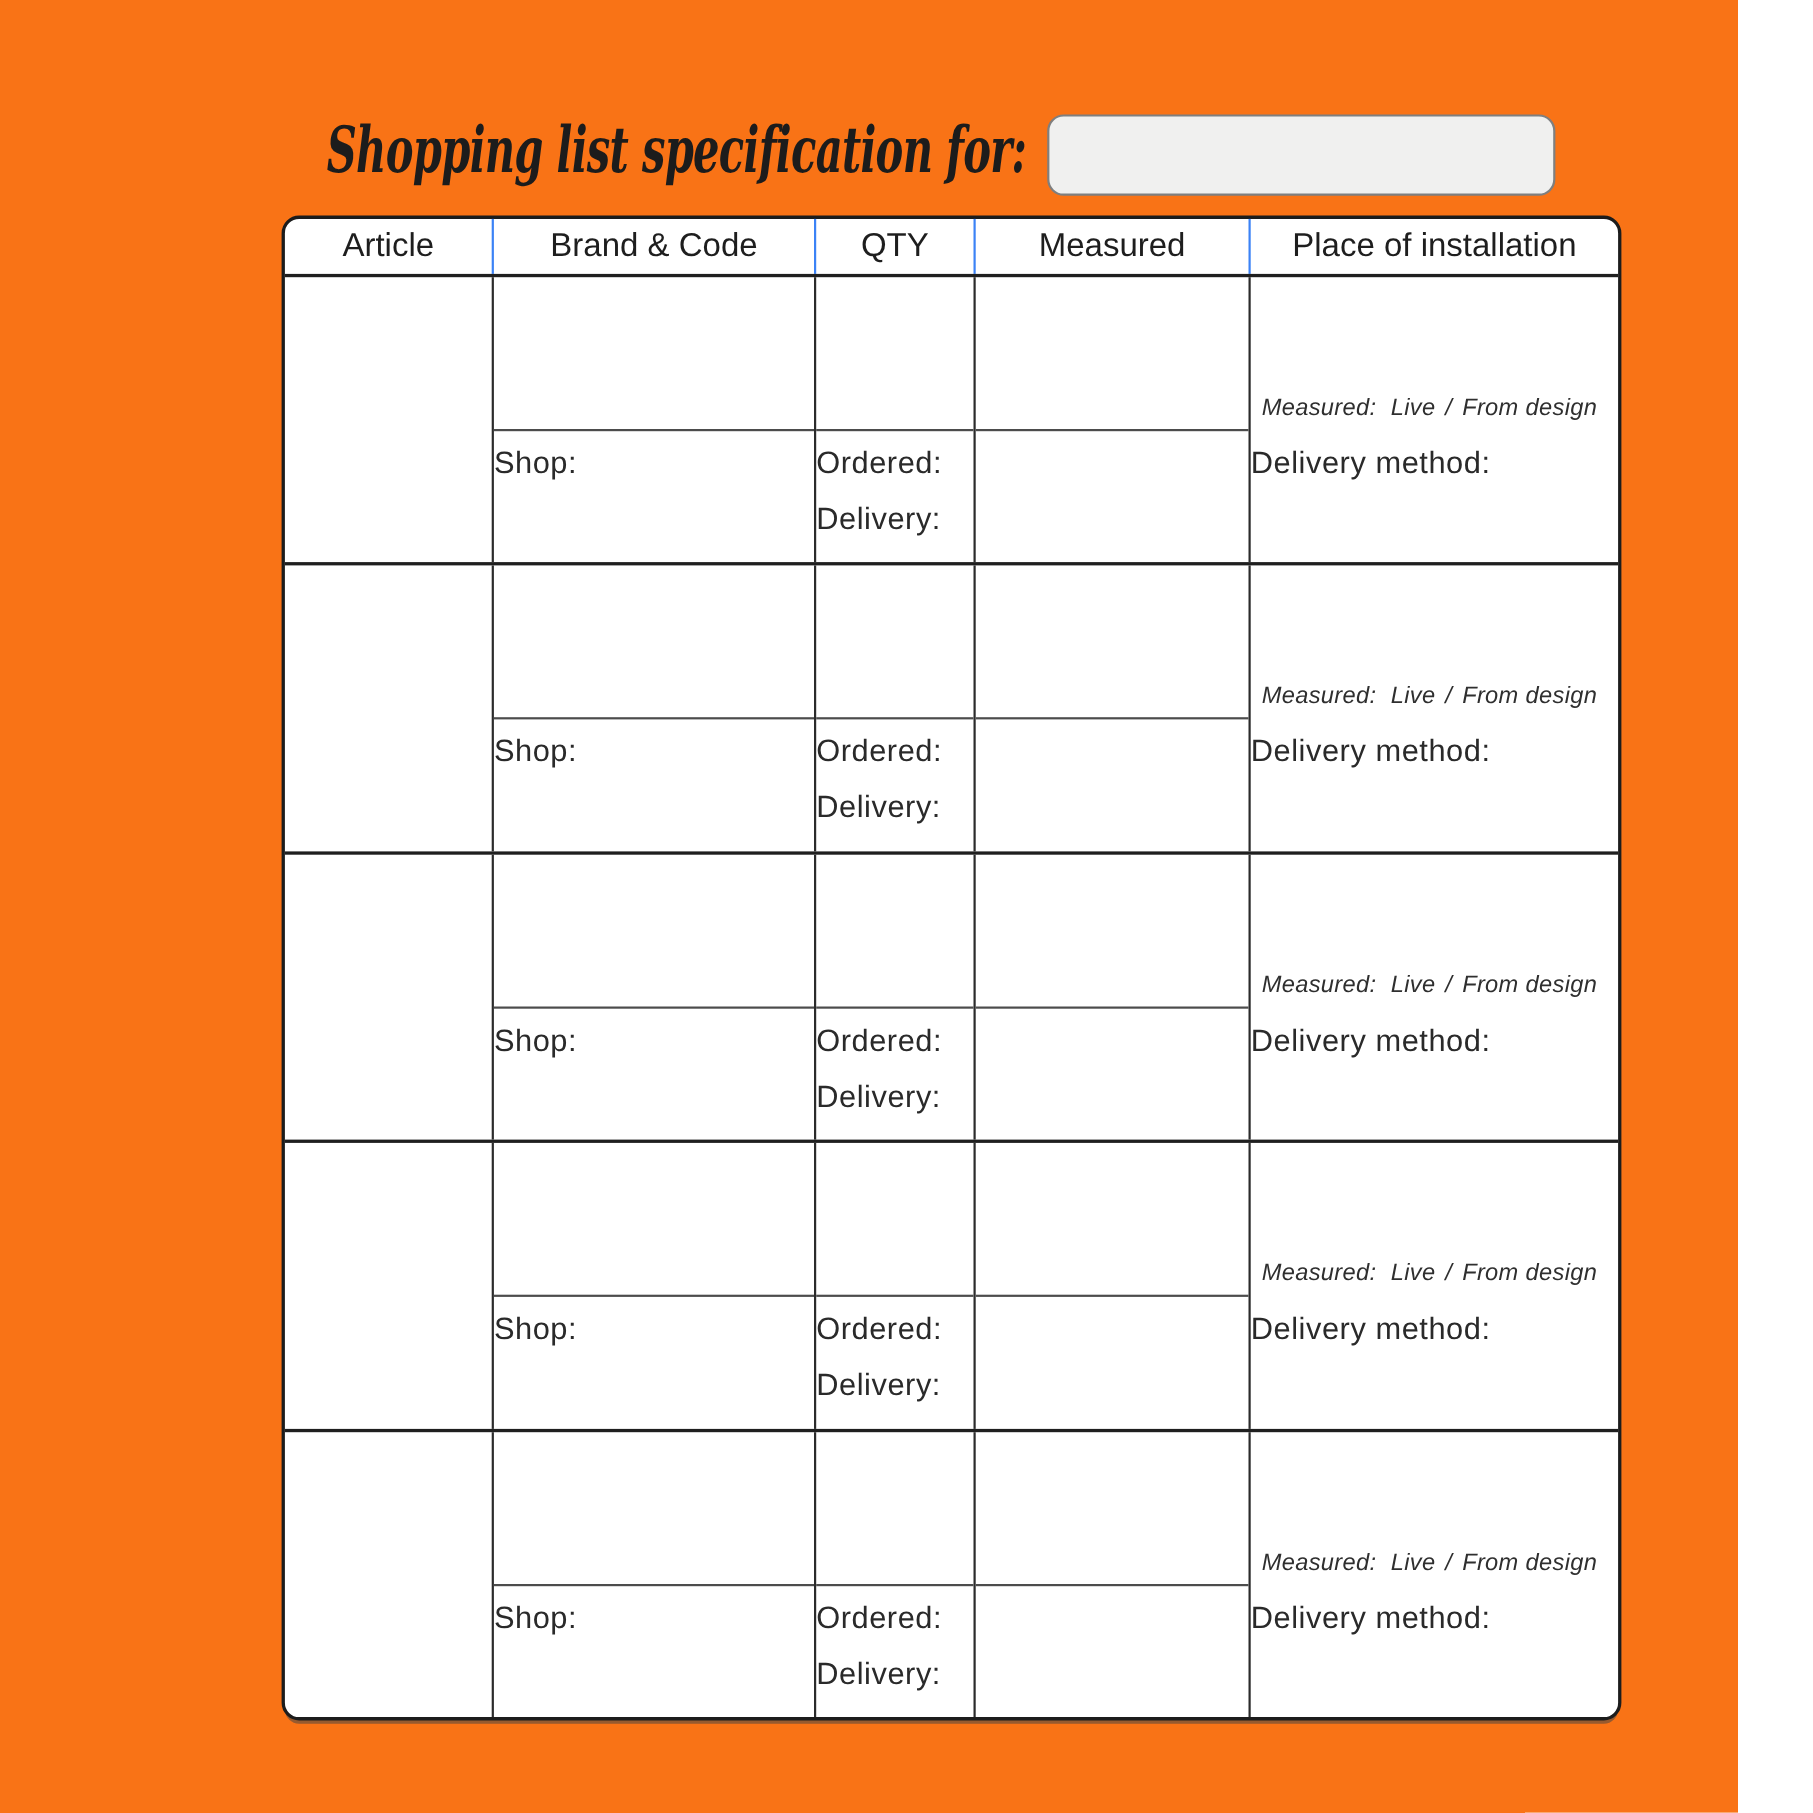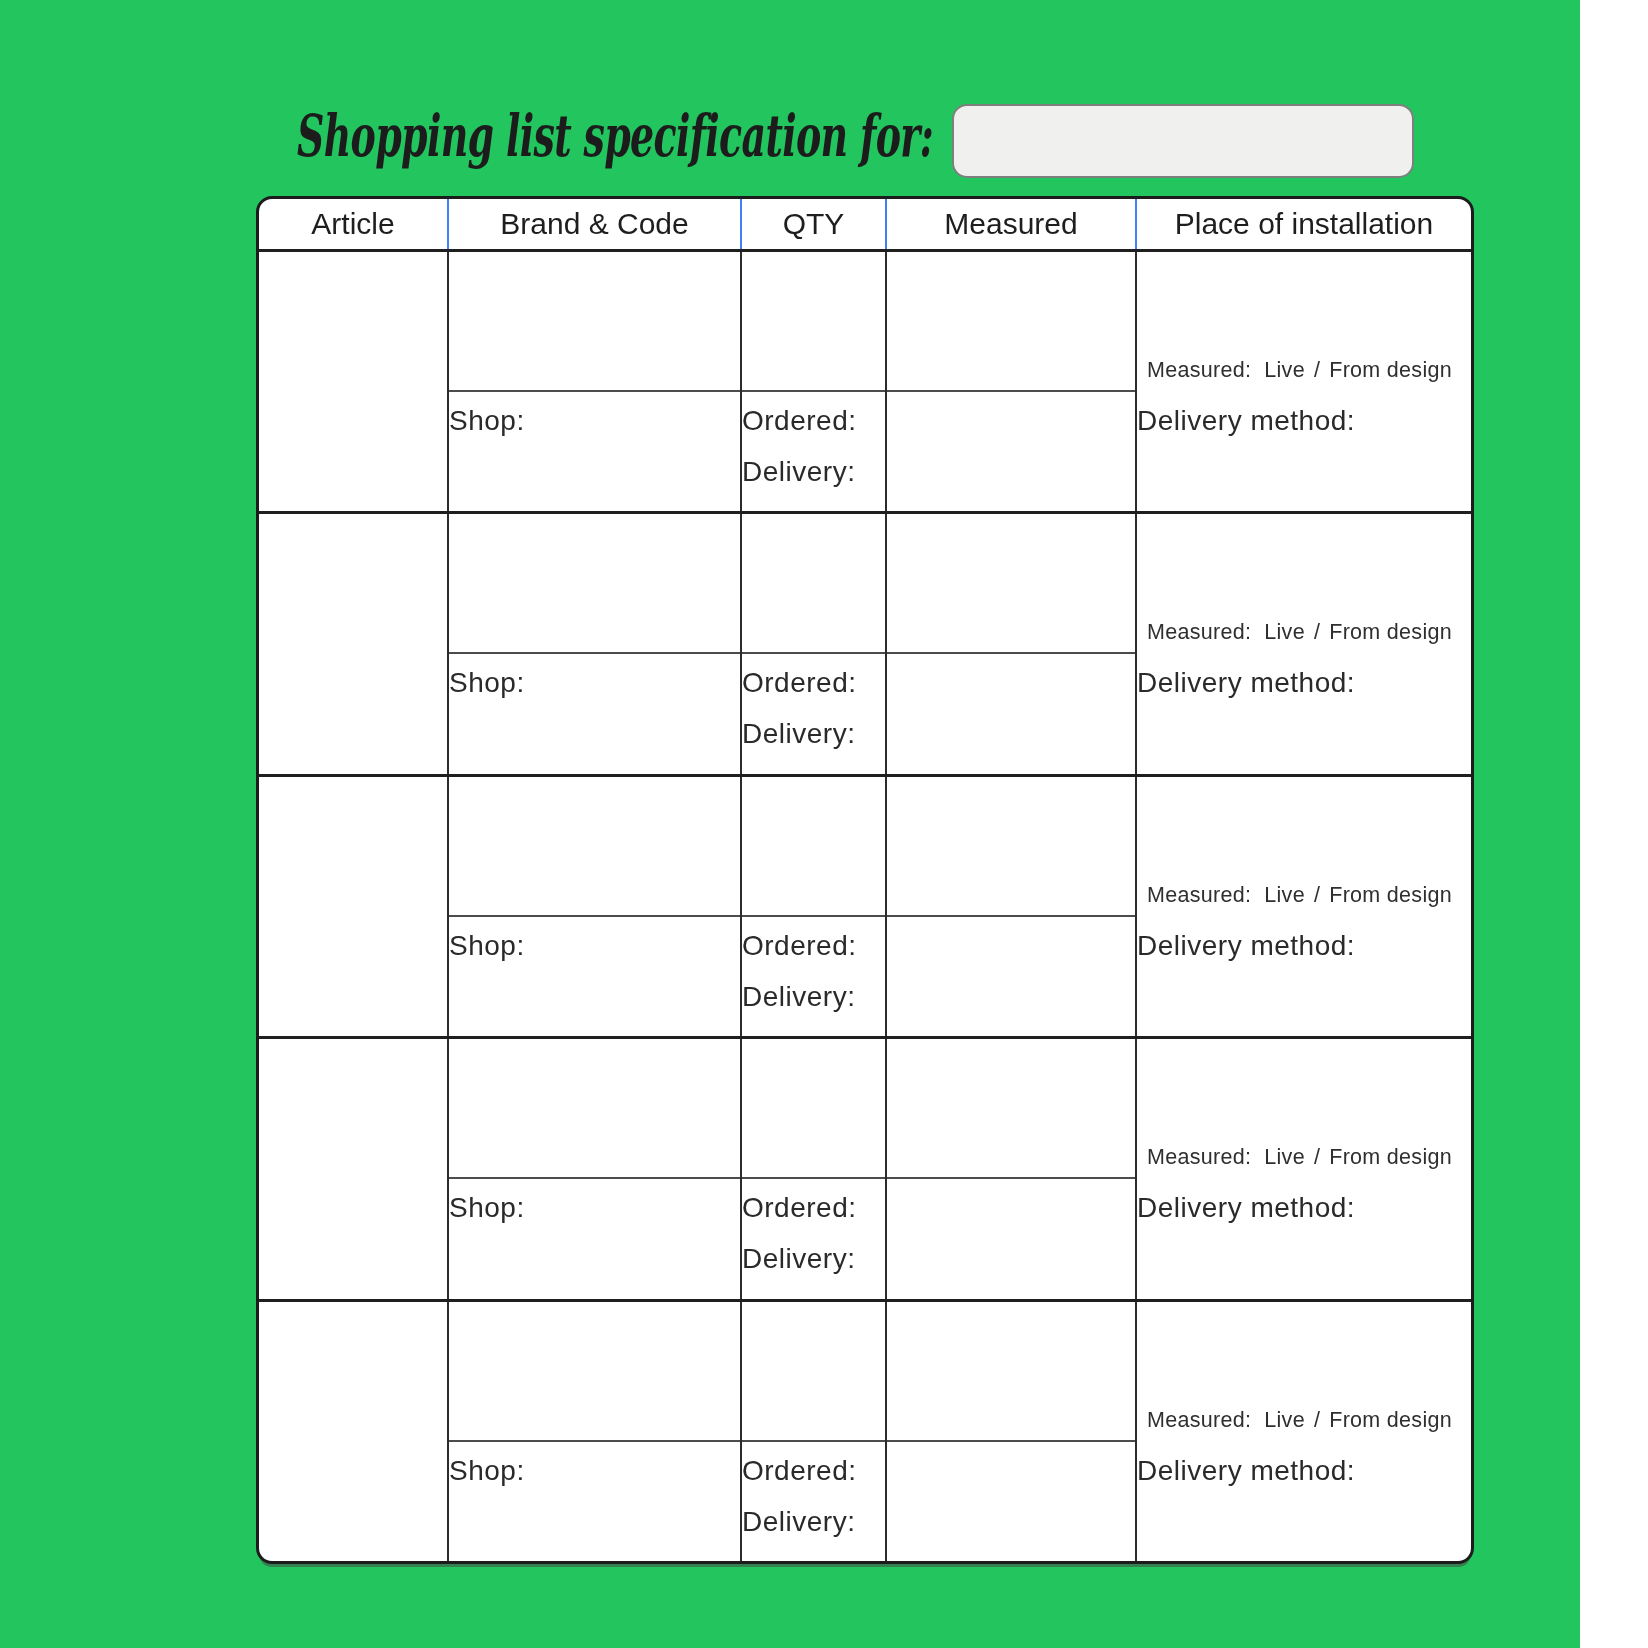--- a/index.html
+++ b/index.html
@@ -1,17 +1,17 @@
 <!DOCTYPE html>
 <html><head>
 <meta charset="utf-8">
 <style>
   html,body{margin:0;padding:0;background:#fff;}
   #canvas{
-    position:relative;width:1580px;height:1648px;background:#22c55e;overflow:hidden;
+    position:relative;width:1580px;height:1648px;background:#f97316;overflow:hidden;
     font-family:"Liberation Sans",sans-serif;color:#262626;
   }
   
   #title-svg{position:absolute;left:295px;top:80px;}
   #title-svg text{
     font-family:"DejaVu Serif",serif;font-style:italic;font-weight:bold;
     fill:#1c1c1c;letter-spacing:-1px;
   }
   
   .name-field{
@@ -36,21 +36,21 @@
     white-space:nowrap;overflow:hidden;
   }
   .th:last-child{border-right:none;}
   .tbody{flex:1;display:flex;flex-direction:column;}
   .block{
     flex:1;display:grid;grid-template-columns:190px 293px 145px 250px 1fr;
     border-top:3.5px solid #1f1f1f;
   }
   .cell{border-right:2px solid #2b2b2b;display:flex;flex-direction:column;box-sizing:border-box;}
   .cell.last{border-right:none;}
-  .upper{height:140px;flex:0 0 auto;border-bottom:2px solid #4c4c4c;box-sizing:border-box;}
+  .upper{height:140px;flex:0 0 auto;border-bottom:2px solid #4c4c4c;box-sizing:border-box;font-style:italic;}
   .upper.no-line{border-bottom:none;display:flex;align-items:flex-end;padding:0 14px 9px 10px;}
   .lower{flex:1;padding-top:13px;}
   .label{font-size:28px;color:#2a2a2a;letter-spacing:0.5px;}
   .shop-label,.ordered-label,.delivery-label{}
   .delivery-label{margin-top:19px;}
   .dm-label{}
   .measured-line{font-size:21.5px;color:#2f2f2f;white-space:nowrap;letter-spacing:0.3px;}
   .measured-line .m-label{margin-right:13px;}
   .measured-line .m-sep{margin:0 9px;}
 </style>

